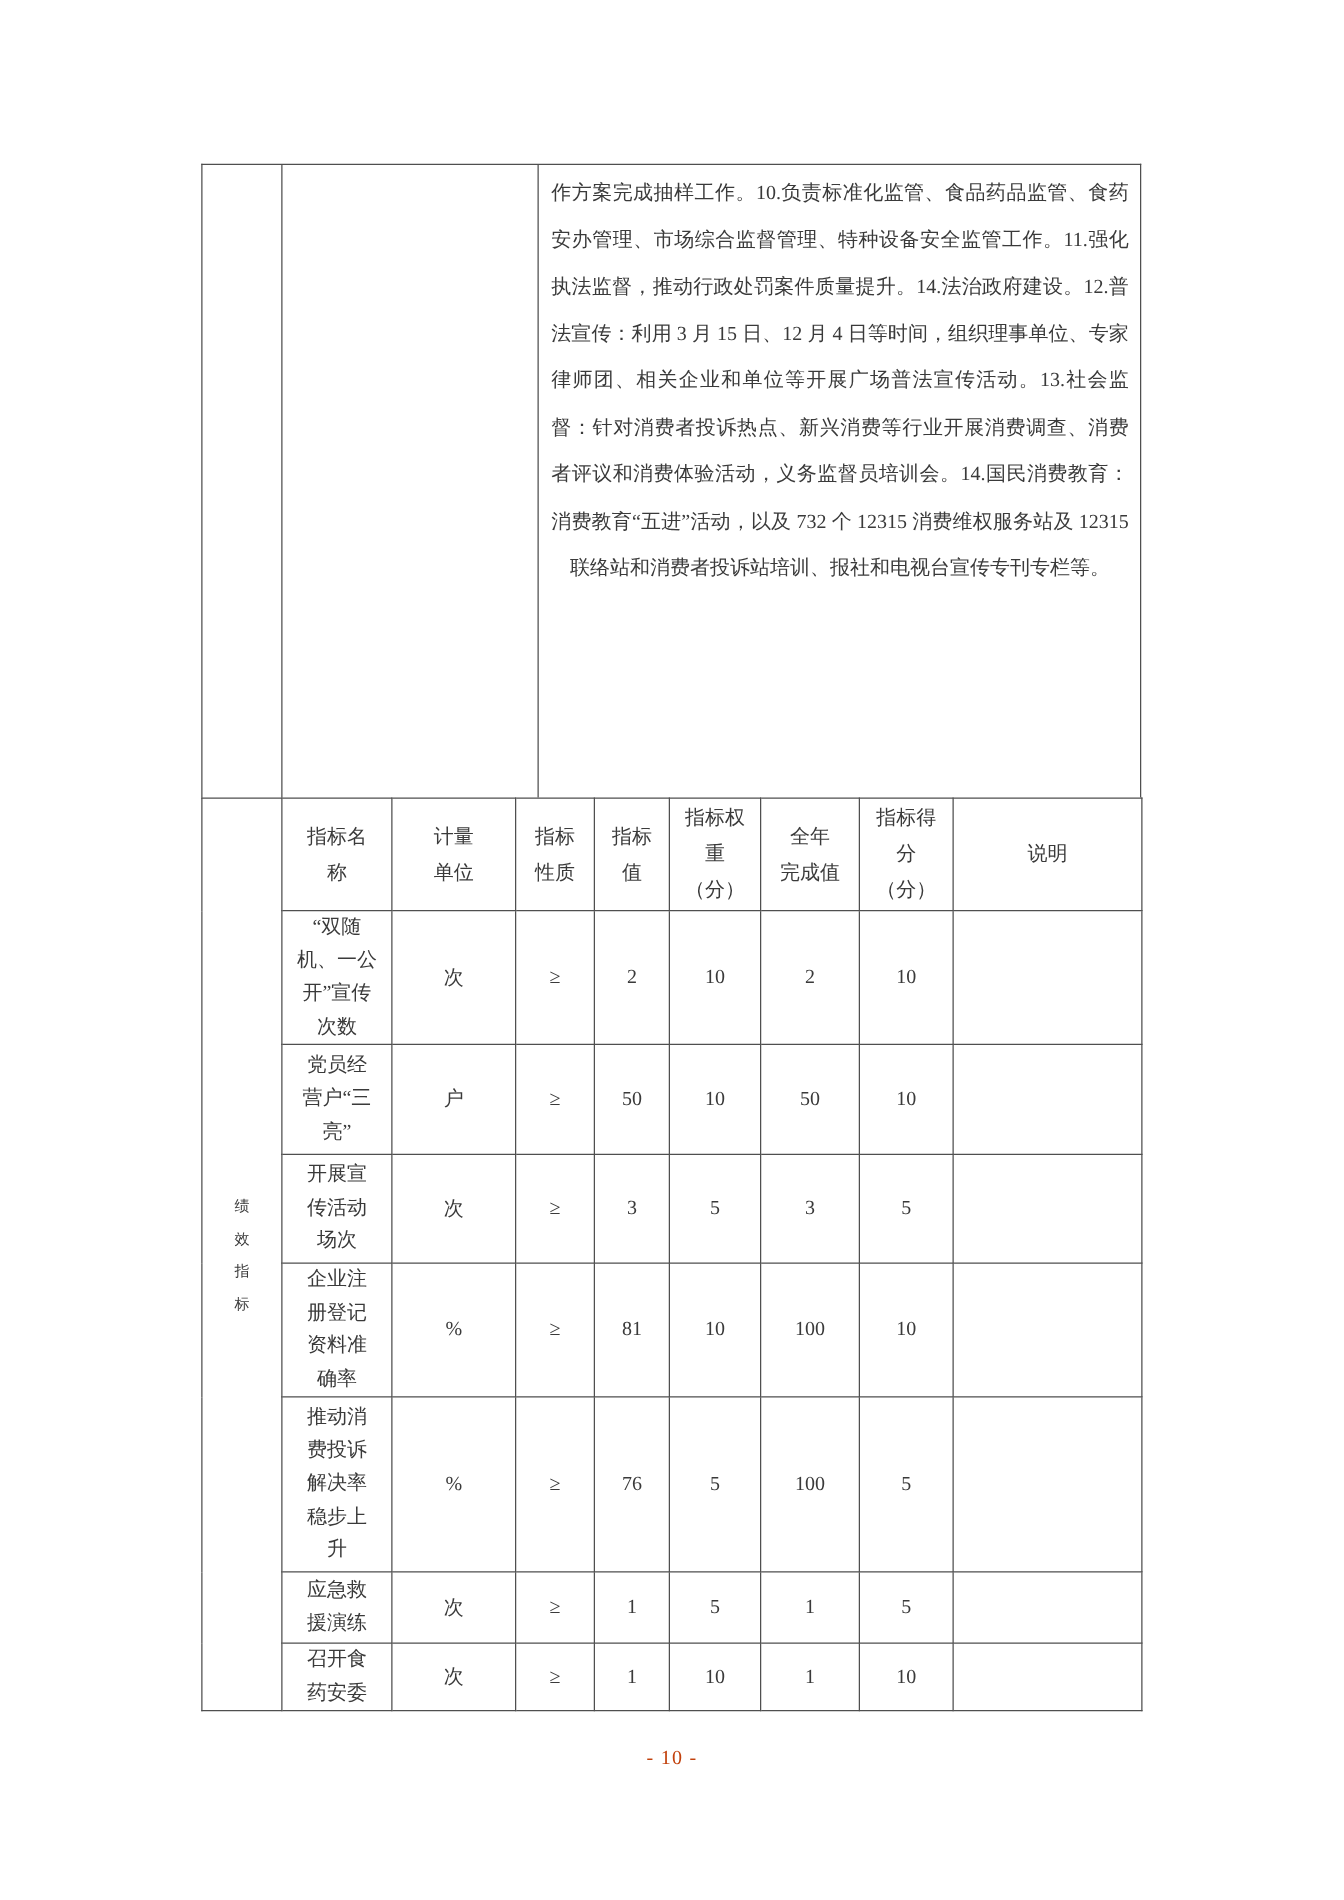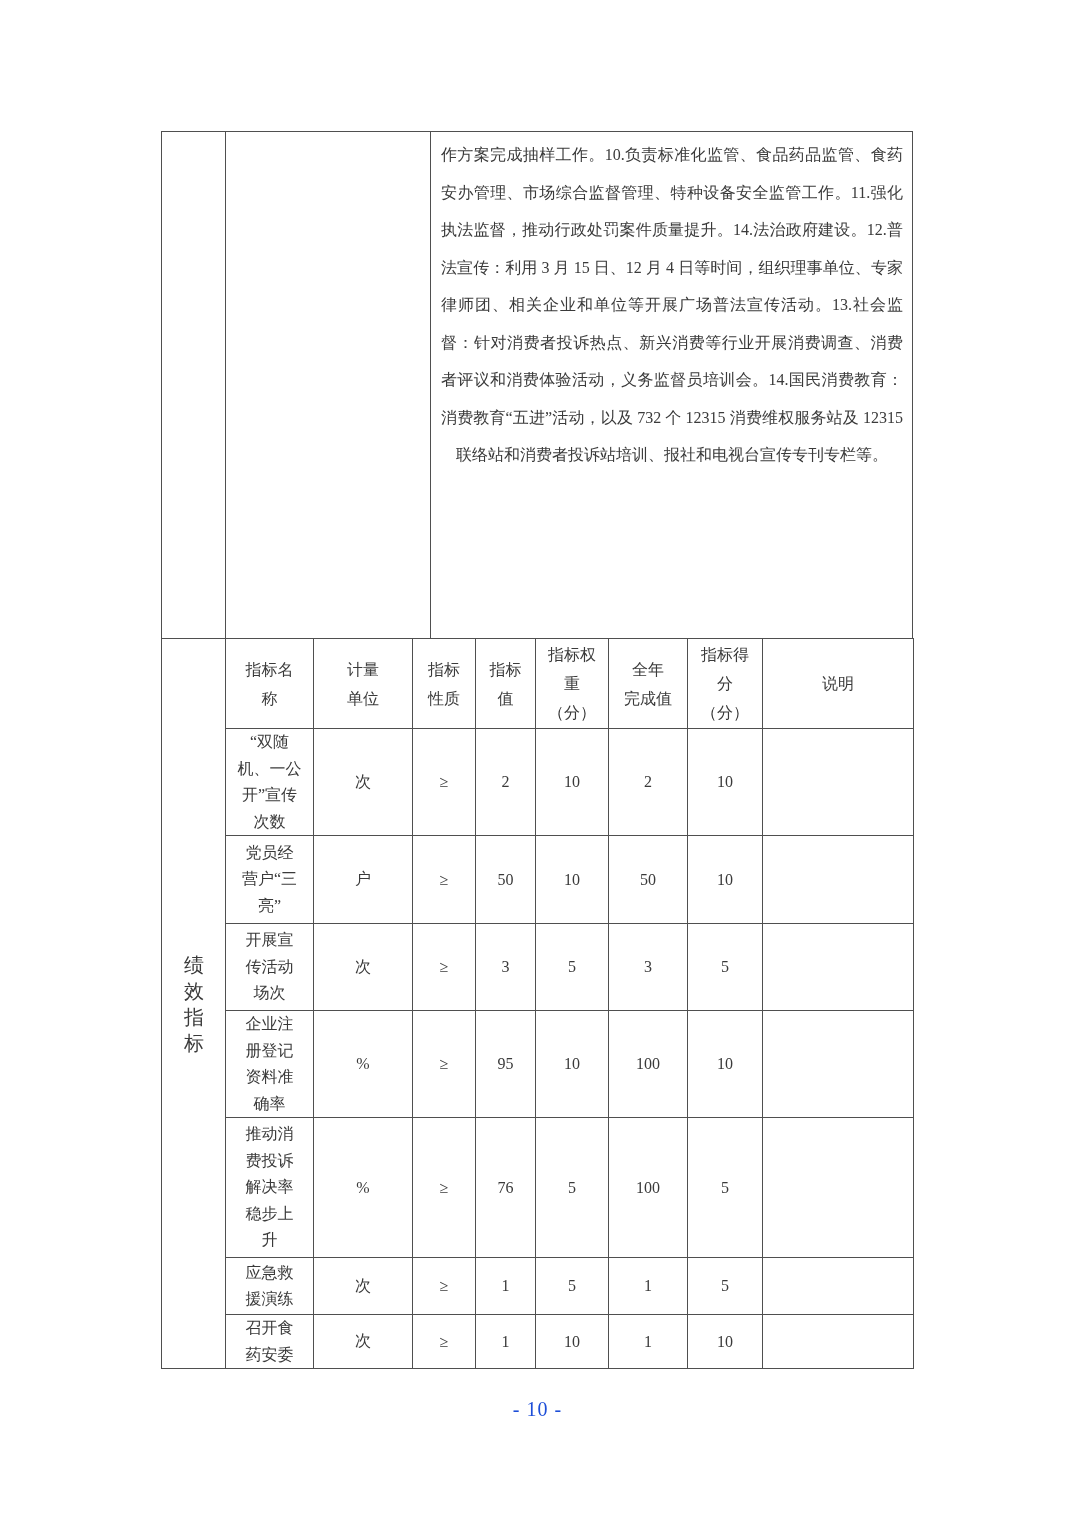--- a/index.html
+++ b/index.html
@@ -41,27 +41,27 @@
     text-align:center; vertical-align:middle;
     font-weight:normal; padding:0;
     font-size:16px;
     overflow:hidden;
   }
   .hc { white-space:pre-line; line-height:29px; }
   .cell-name { white-space:pre-line; line-height:26.5px; }
   .vlabel { }
   .vtext {
     width:19px; margin:12px auto;
-    font-size:20px; line-height:26px;
+    font-size:12px; line-height:26px;
     word-break:break-all; text-align:center;
   }
   .footer {
     position:absolute; top:1398px; left:0; width:100%;
-    text-align:center; font-size:20px; letter-spacing:1px;
-    color:#1d4ed8;
+    text-align:center; font-size:16px; letter-spacing:1px;
+    color:#c2410c;
   }
 </style>
 </head>
 <body>
 
 <div class="page">
   <div class="table-wrap">
 
     <div class="top-row">
       <div class="tcell tc1"></div>
@@ -147,21 +147,21 @@
           <td></td>
         </tr>
 
         <tr style="height:105px">
           <td class="cell-name">企业注
 册登记
 资料准
 确率</td>
           <td>%</td>
           <td>≥</td>
-          <td>95</td>
+          <td>81</td>
           <td>10</td>
           <td>100</td>
           <td>10</td>
           <td></td>
         </tr>
 
         <tr style="height:140px">
           <td class="cell-name">推动消
 费投诉
 解决率

